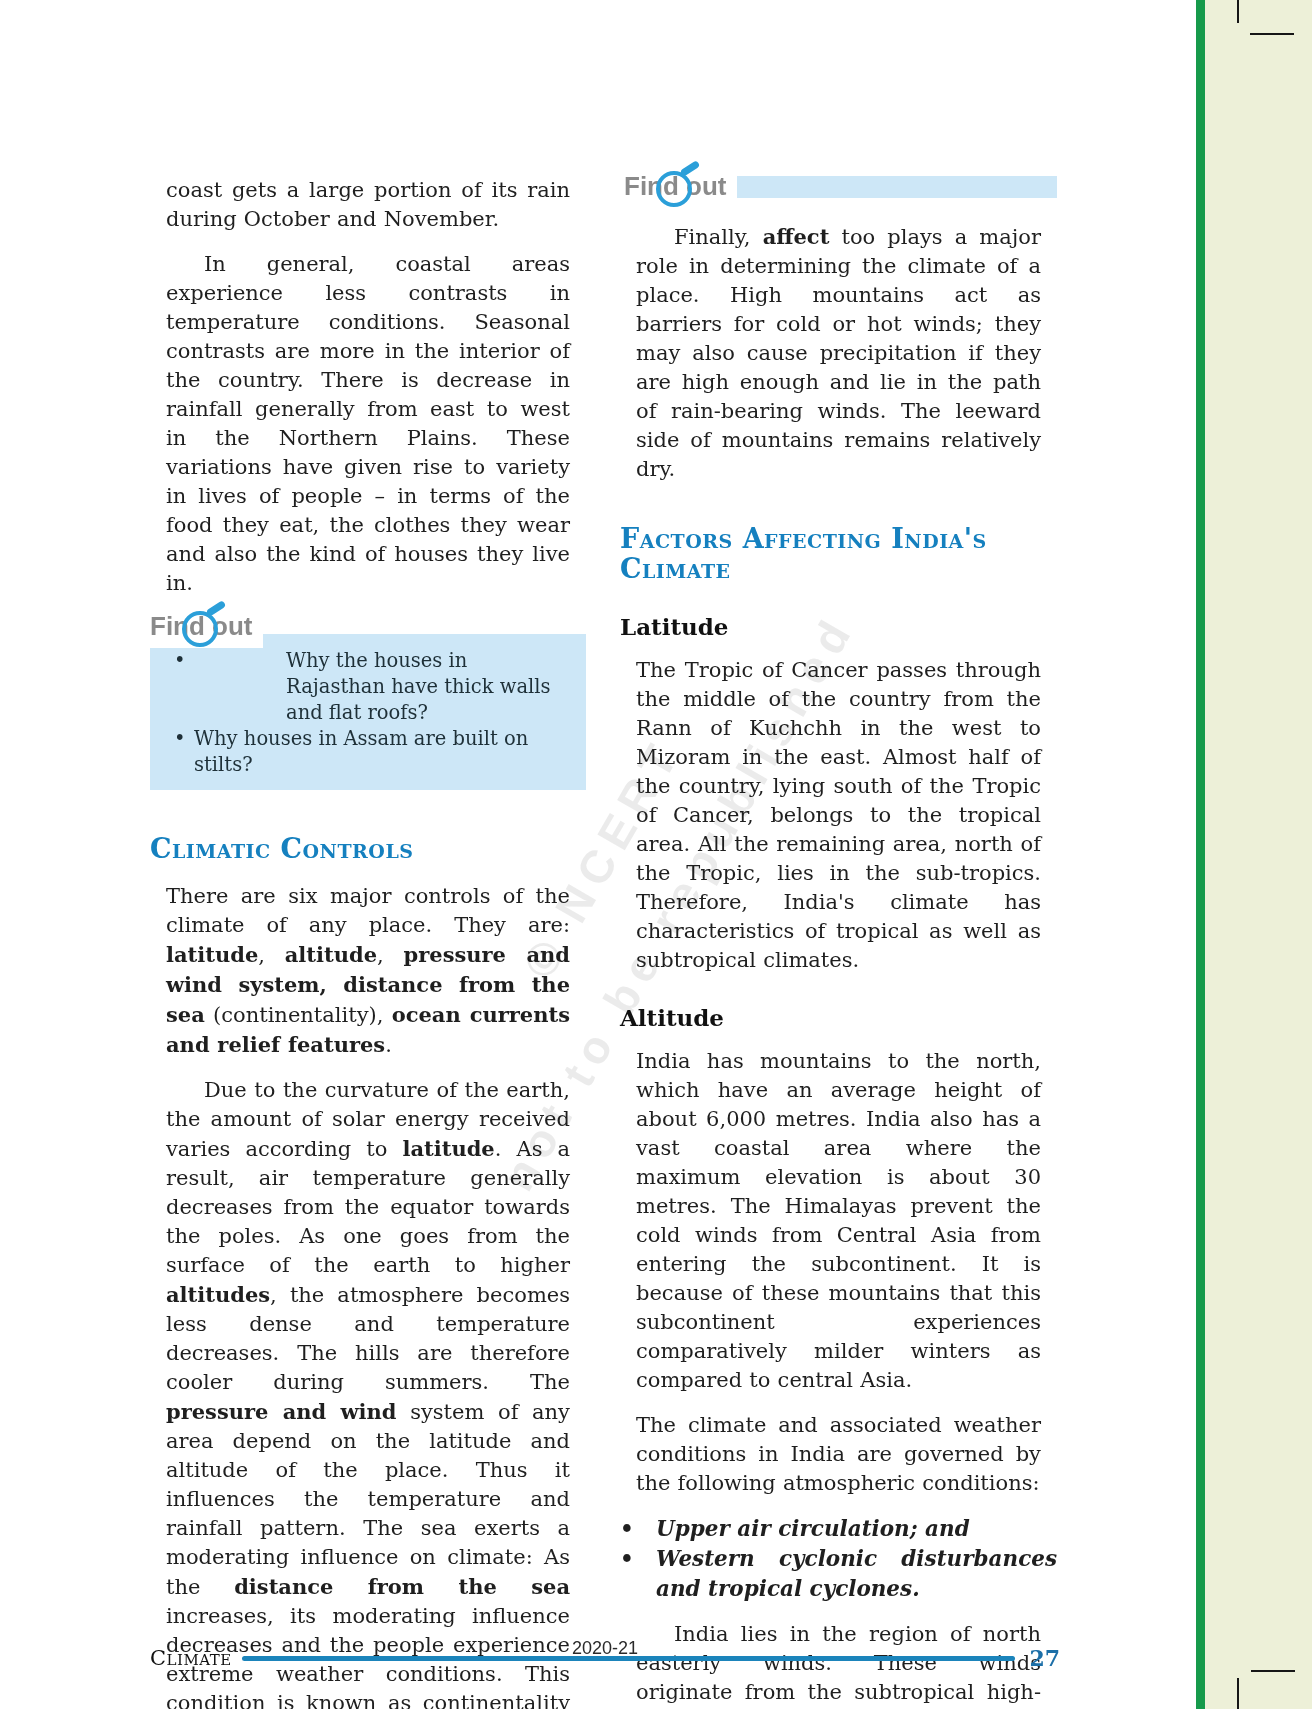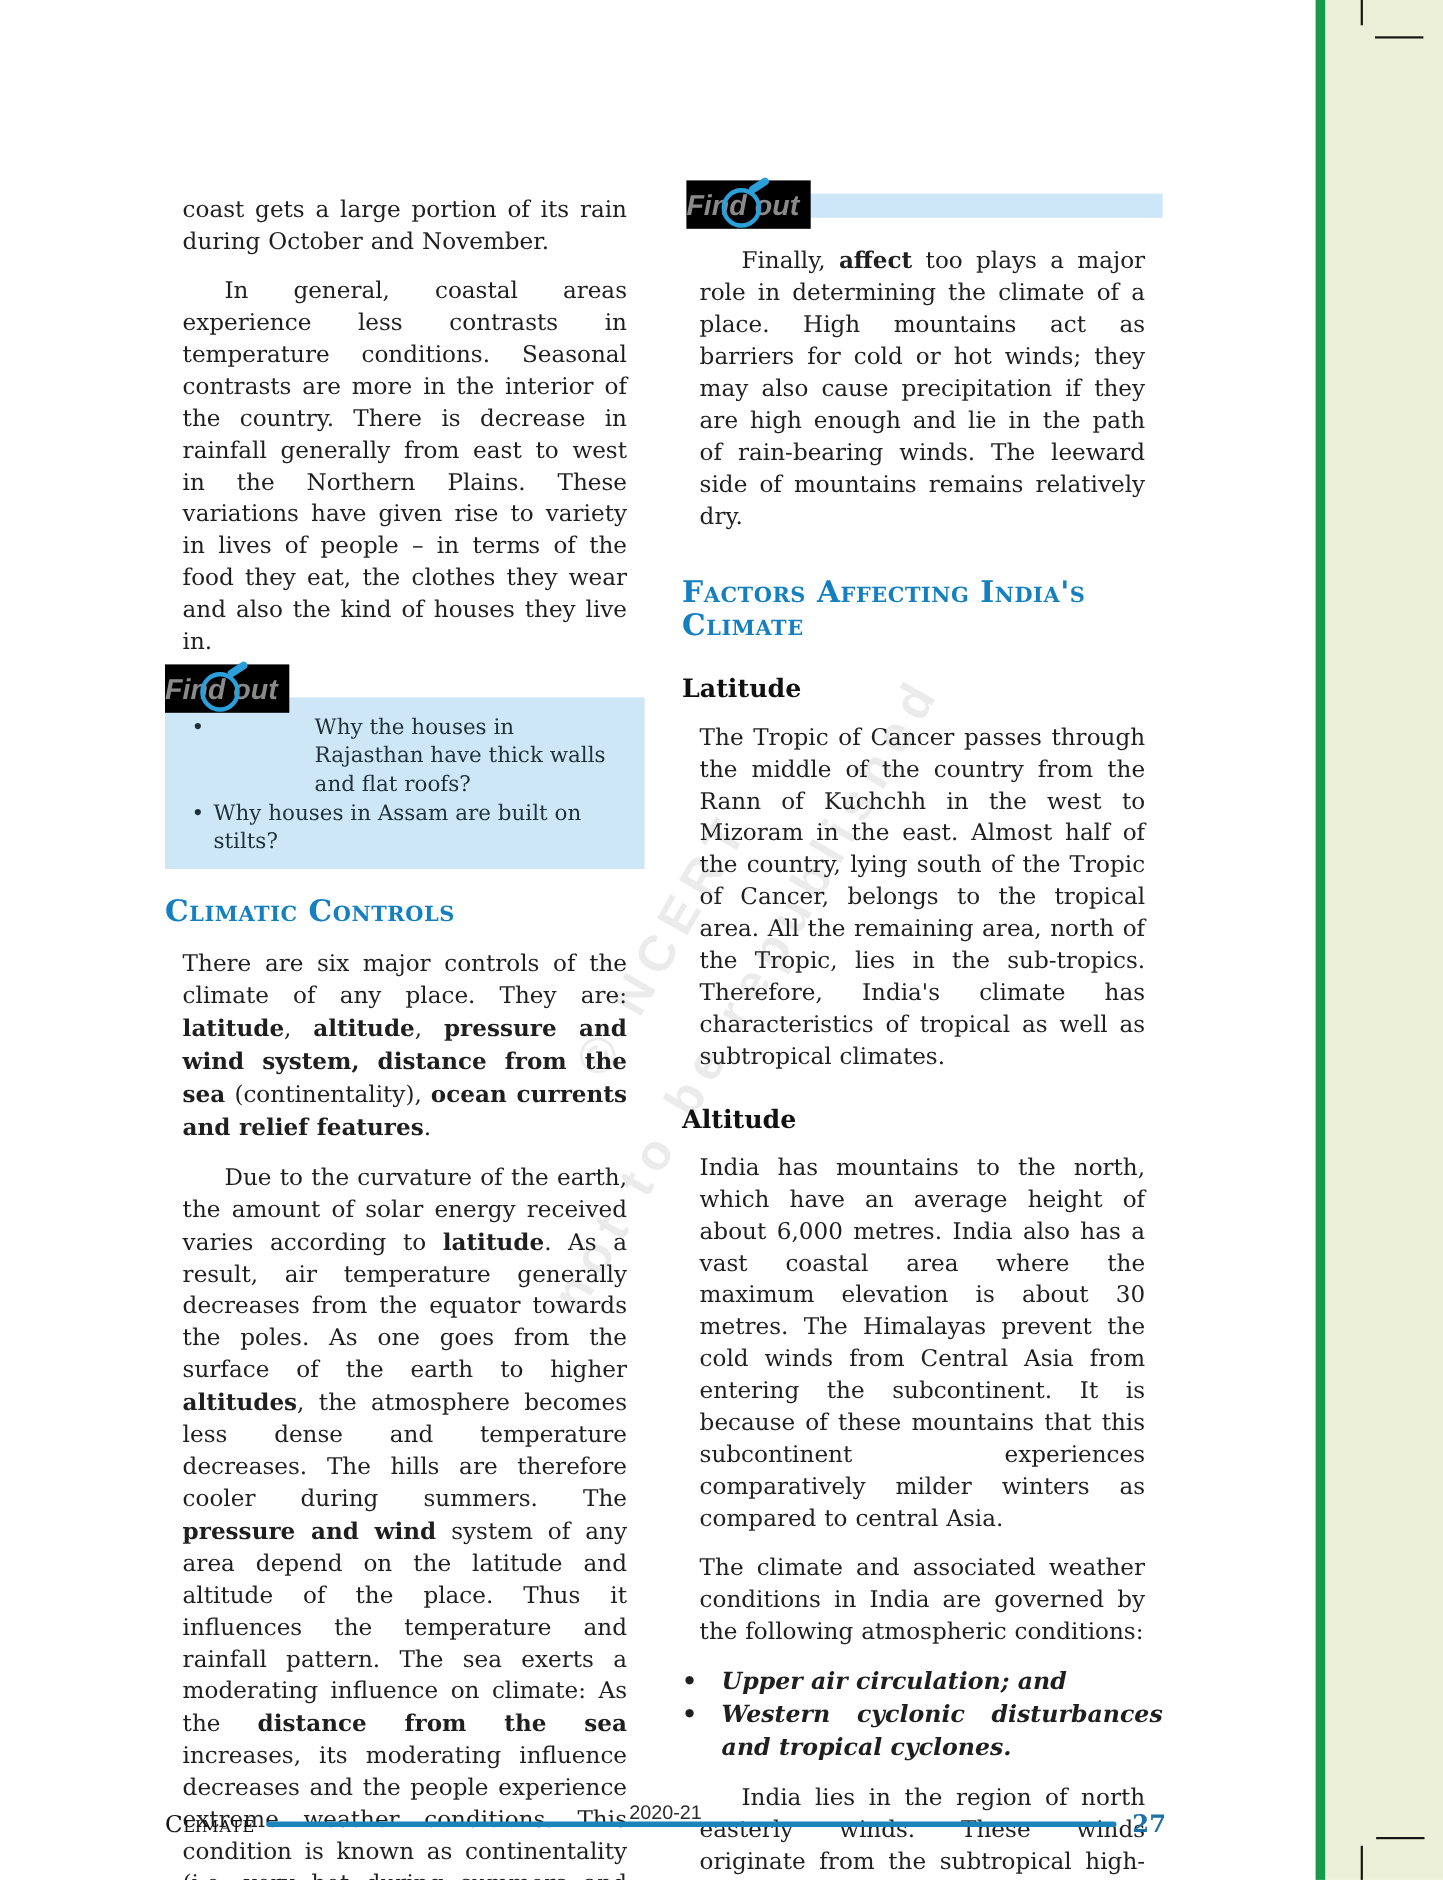--- a/index.html
+++ b/index.html
@@ -31,35 +31,35 @@
   .watermark .wline{font-size:46px;letter-spacing:9px;white-space:nowrap;font-weight:bold;}
   
   .col{position:absolute;top:160px;}
   .col-left{left:150px;width:436px;}
   .col-right{left:620px;width:437px;}
   p.body{margin:16px;font-size:21px;line-height:29px;text-align:justify;word-spacing:0.5px;}
   p.indent{text-indent:38px;}
   .b{font-weight:bold;}
   
   h2.section{
-    margin:24px 0 18px 0;
+    margin:44px 0 18px 0;
     font-size:27px;line-height:30px;
     font-variant:small-caps;font-weight:bold;
     color:#1580bf;letter-spacing:0.5px;
   }
   h3.sub{margin:30px 0 14px 0;font-size:23px;line-height:26px;font-weight:bold;color:#111;}
   
   .fo-box{position:relative;background:#cde7f7;font-size:19.5px;line-height:26px;color:#1e3038;}
   .fo-box.left{margin-top:36px;padding:14px 14px 12px 24px;}
   .fo-box.right{margin-top:16px;margin-left:18px;padding:10px 14px 12px 10px;}
   .fo-logo{
-    position:absolute;display:inline-block;background:#000000;
+    position:absolute;display:inline-block;background:#ffffff;
     font-family:"Liberation Sans", sans-serif;font-weight:bold;
     font-size:26px;line-height:40px;color:#8a8a8a;
-    padding:2px 10px 2px 0;white-space:nowrap;font-style:italic;
+    padding:2px 10px 2px 0;white-space:nowrap;
   }
   .fo-box.left .fo-logo{top:-30px;left:0;}
   .fo-box.right .fo-logo{top:-12px;left:-14px;}
   .fo-logo .lens{
     position:absolute;left:32px;top:7px;width:28px;height:28px;
     border:4px solid #2b9fd9;border-radius:50%;
   }
   .fo-logo .handle{
     position:absolute;left:56px;top:1px;width:20px;height:7px;
     background:#2b9fd9;border-radius:4px;transform:rotate(-33deg);

